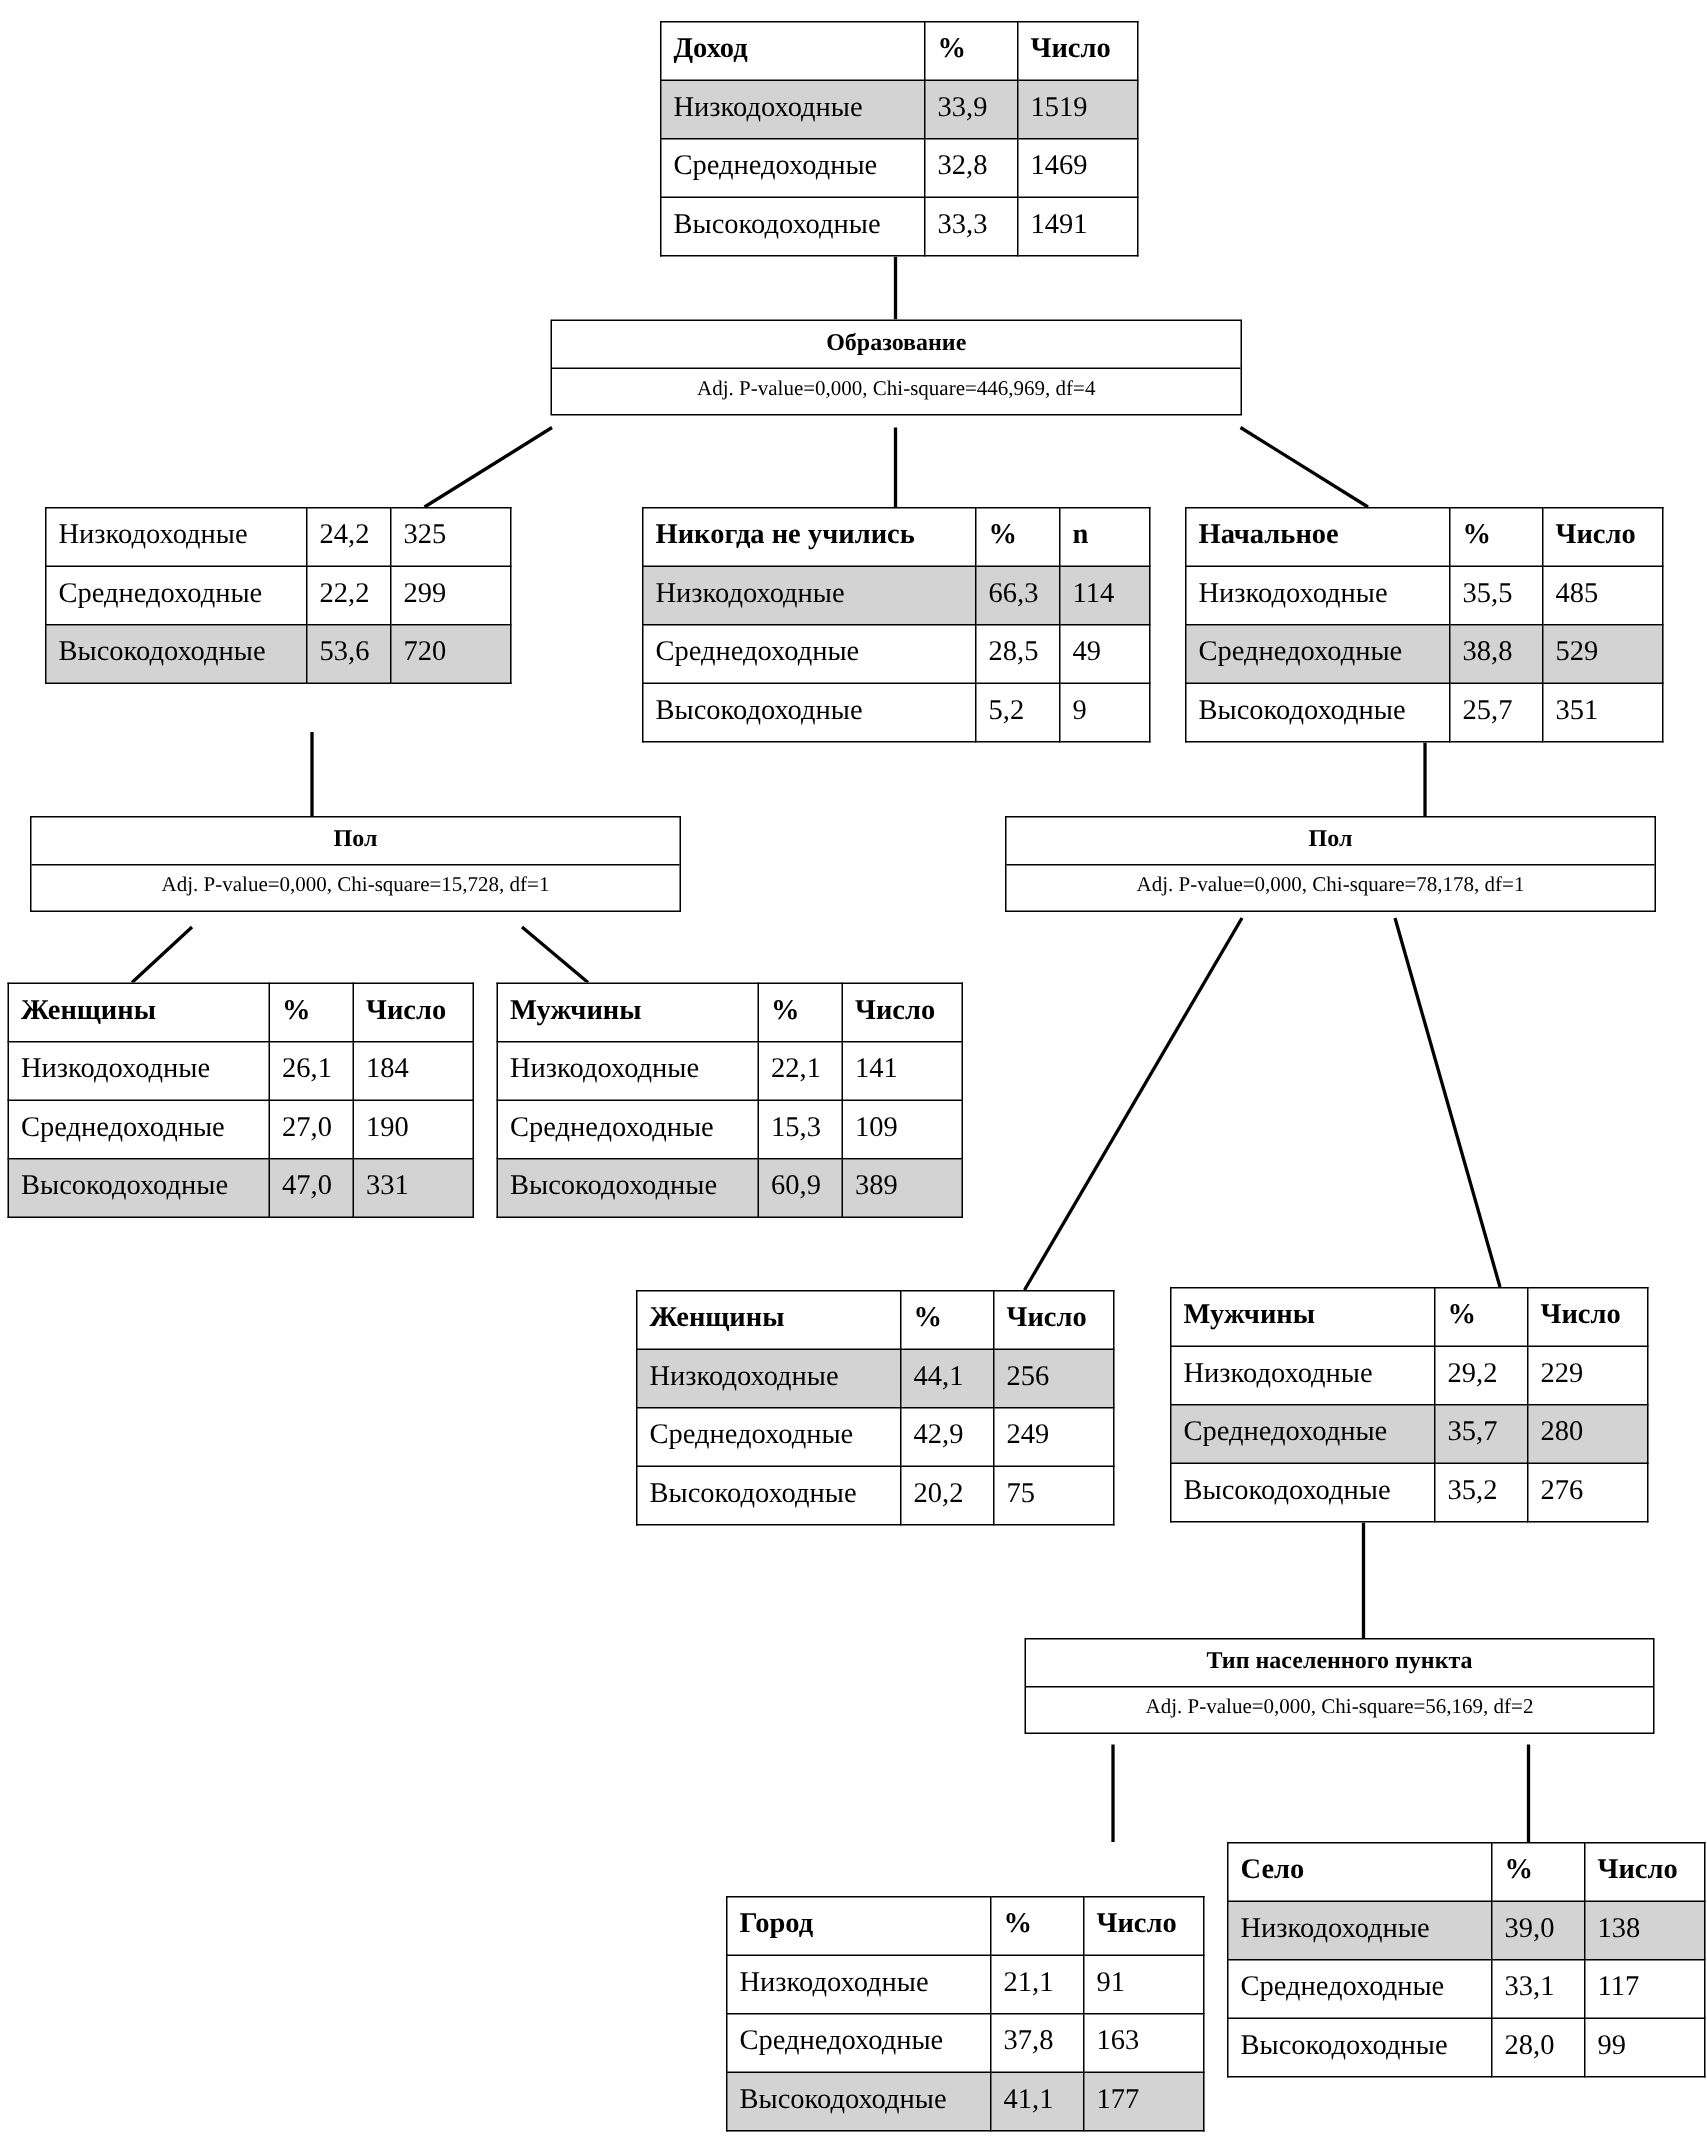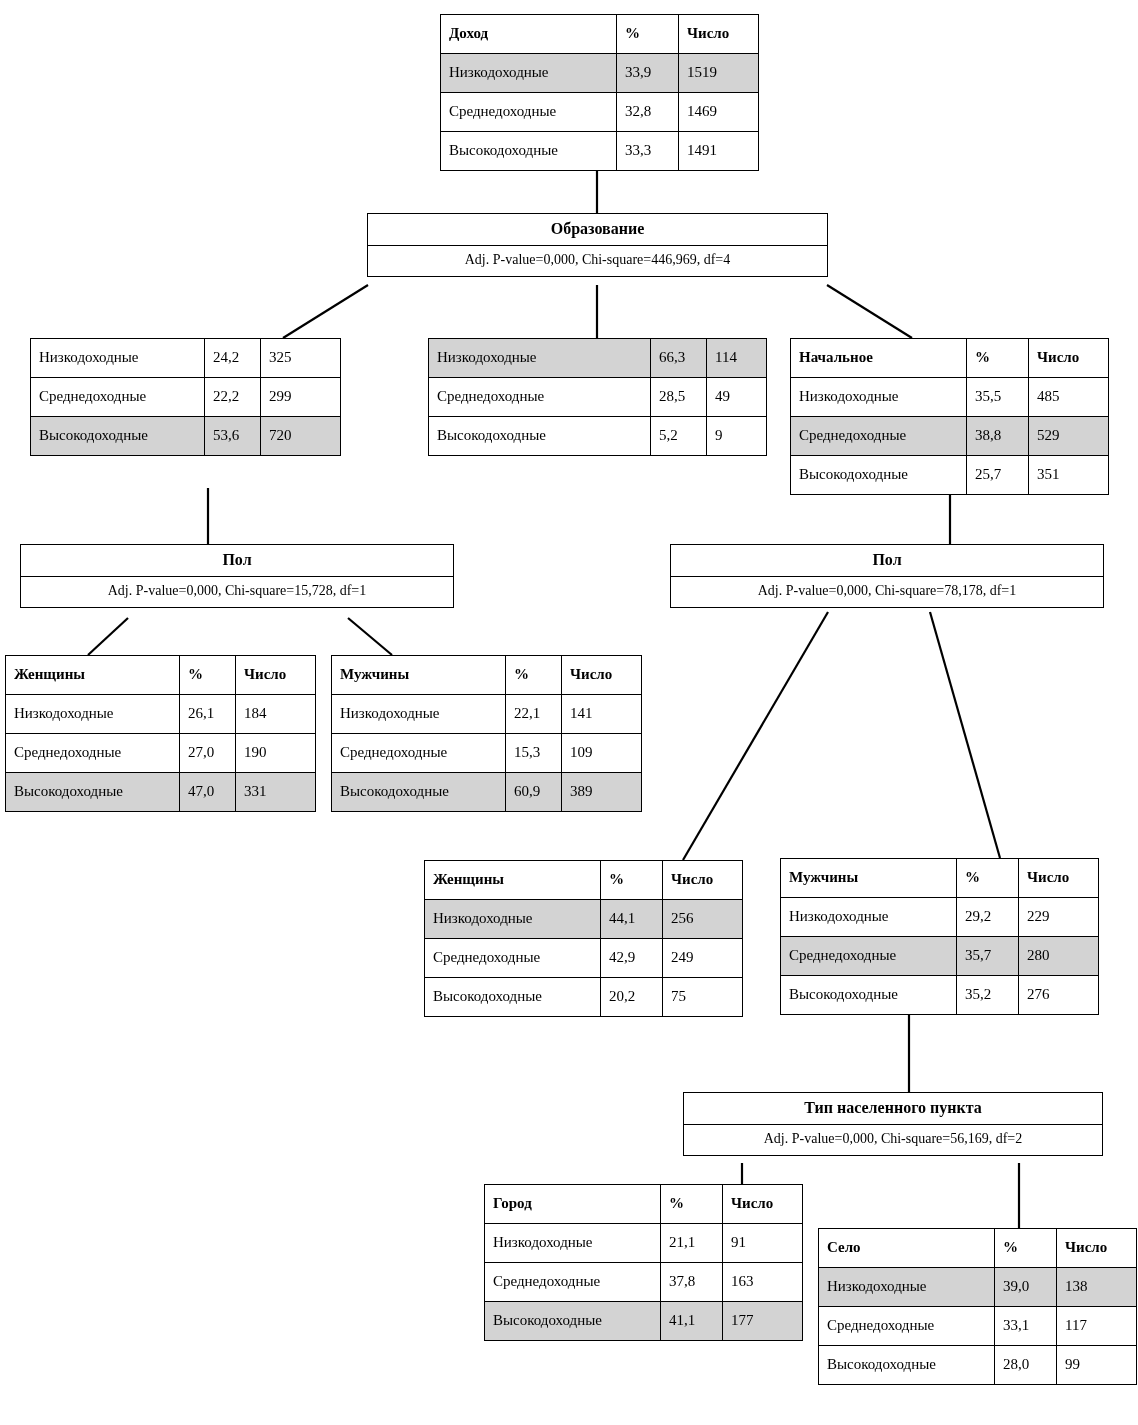--- a/index.html
+++ b/index.html
@@ -23,21 +23,21 @@
     top: 0;
     width: 1138px;
     height: 1425px;
     pointer-events: none;
   }
   
   .node-table {
     position: absolute;
     border-collapse: collapse;
     background: #ffffff;
-    font-size: 15px;
+    font-size: 19px;
     line-height: 1.1;
     table-layout: fixed;
   }
   .node-table td {
     border: 1.6px solid #000000;
     padding: 6px 8px 7px 8px;
     white-space: nowrap;
     vertical-align: middle;
     height: 25px;
     background: #ffffff;
@@ -170,20 +170,25 @@
     </tbody>
   </table>
 
   <table class="node-table" style="left:428px; top:338px; width:338px;">
     <colgroup>
         <col style="width:222px">
         <col style="width:56px">
         <col style="width:60px">
       </colgroup>
     <tbody>
+      <tr class="hdr">
+        <td class="c-label">Никогда не учились</td>
+        <td class="c-pct">%</td>
+        <td class="c-cnt">n</td>
+      </tr>
       <tr class="shaded">
         <td class="c-label">Низкодоходные</td>
         <td class="c-pct num">66,3</td>
         <td class="c-cnt num">114</td>
       </tr>
       <tr>
         <td class="c-label">Среднедоходные</td>
         <td class="c-pct num">28,5</td>
         <td class="c-cnt num">49</td>
       </tr>
@@ -353,21 +358,21 @@
         <td class="c-cnt num">276</td>
       </tr>
     </tbody>
   </table>
 
   <div class="split-box" style="left:683px; top:1092px; width:420px;">
     <div class="split-title">Тип населенного пункта</div>
     <div class="split-stats">Adj. P-value=0,000, Chi-square=56,169, df=2</div>
   </div>
 
-  <table class="node-table" style="left:484px; top:1184px; width:318px;padding-left:37px;">
+  <table class="node-table" style="left:484px; top:1264px; width:318px;padding-left:37px;">
     <colgroup>
         <col style="width:176px">
         <col style="width:62px">
         <col style="width:80px">
       </colgroup>
     <tbody>
       <tr class="hdr">
         <td class="c-label">Город</td>
         <td class="c-pct">%</td>
         <td class="c-cnt">Число</td>

